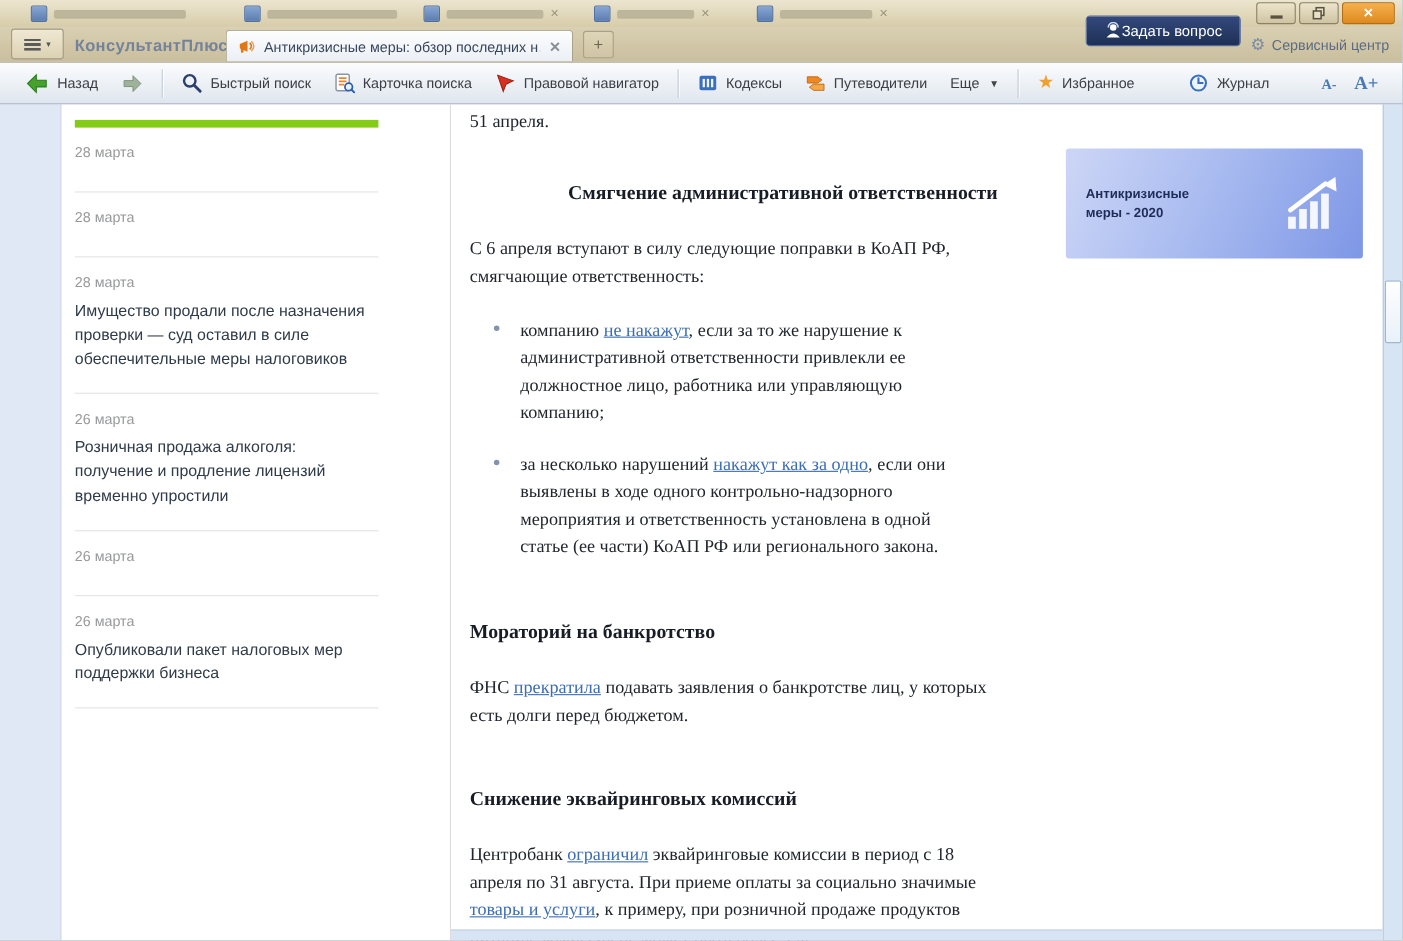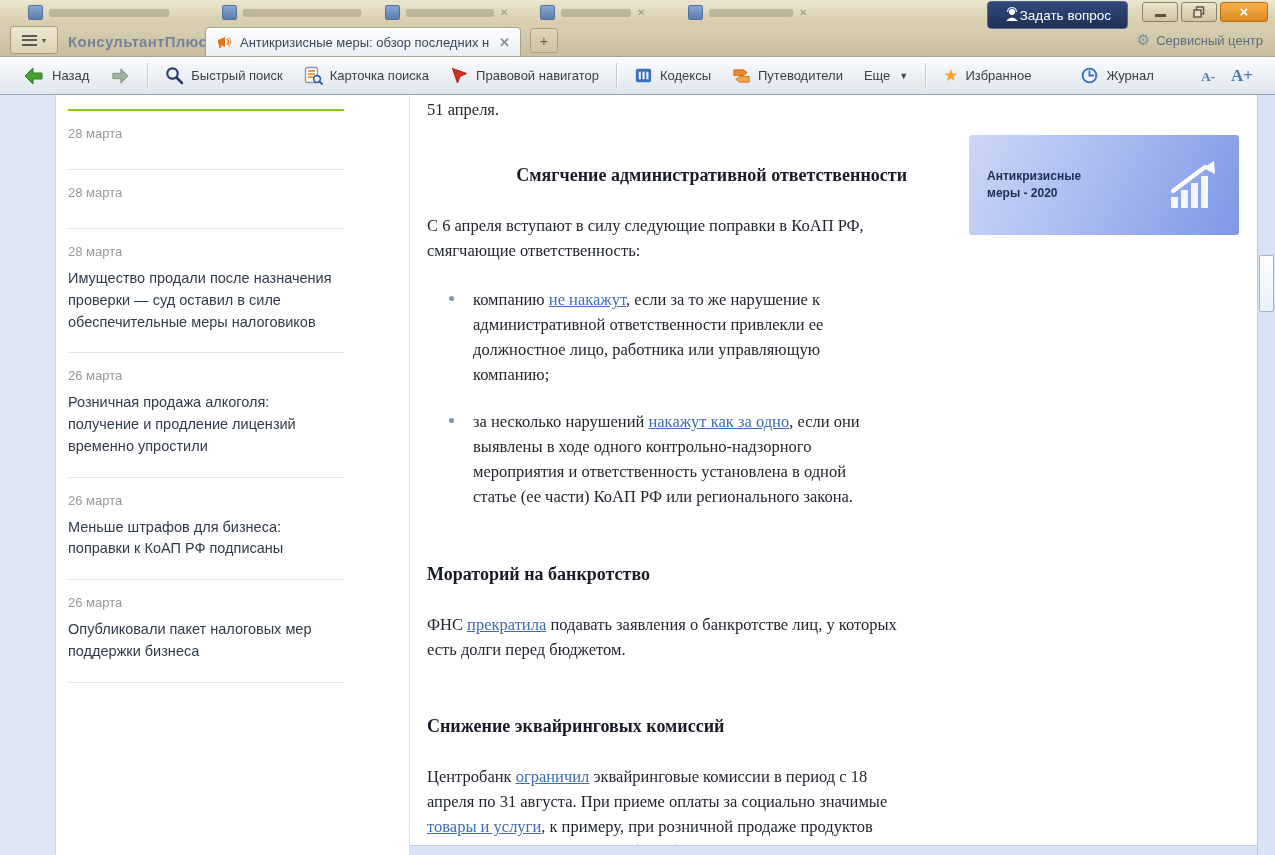--- a/index.html
+++ b/index.html
@@ -11,21 +11,21 @@
             background:linear-gradient(#ece5cf,#d6cca9);border-bottom:1px solid #c7bc99;}
   .bgwin{position:absolute;top:5px;display:flex;align-items:center;gap:6px;opacity:.8;}
   .bgwin:nth-child(1){left:28px}.bgwin:nth-child(2){left:222px}.bgwin:nth-child(3){left:385px}
   .bgwin:nth-child(4){left:540px}.bgwin:nth-child(5){left:688px}
   .bgico{width:13px;height:13px;border-radius:2px;background:linear-gradient(#6f9ad8,#3c68ae);border:1px solid #2e569a;}
   .ph{height:8px;border-radius:2px;background:#b6ae94;}
   .bgwin:nth-child(1) .ph{width:120px}.bgwin:nth-child(2) .ph{width:118px}
   .bgwin:nth-child(3) .ph{width:88px}.bgwin:nth-child(4) .ph{width:70px}.bgwin:nth-child(5) .ph{width:84px}
   .bgx{font-size:10px;color:#8a8472;line-height:1;}
 
-  .ask{position:absolute;top:1px;right:147px;height:26px;display:flex;align-items:center;gap:0;
+  .ask{position:absolute;top:14px;right:147px;height:26px;display:flex;align-items:center;gap:0;
        padding:0 16px;background:linear-gradient(#33497c,#1e3055);border:1px solid #54689c;
        border-radius:4px;color:#fff;font-size:13.5px;z-index:4;cursor:pointer;}
   .winctl{position:absolute;top:2px;right:7px;display:flex;gap:3px;z-index:4;}
   .winbtn{width:34px;height:18px;border:1px solid #8a8166;border-radius:3px;
           background:linear-gradient(#ece4cc,#cfc4a2);display:flex;align-items:center;justify-content:center;cursor:pointer;}
   .winbtn.close{width:46px;background:linear-gradient(#f6b04e,#dd8a1f);border-color:#b06d14;}
   .minbar{width:11px;border-bottom:3px solid #5a5340;margin-top:6px;}
   .xglyph{color:#fff;font-weight:bold;font-size:15px;line-height:1;margin-top:-1px;}
 
   
@@ -58,21 +58,21 @@
   .caret{font-size:9px;color:#444;margin-left:2px;}
   .star{font-size:17px;color:#f2a22c;line-height:1;font-family:"DejaVu Sans",sans-serif;}
   .fontctl{margin-left:auto;display:flex;align-items:baseline;gap:16px;color:#4a7ab5;
            font-family:"Liberation Serif",serif;font-weight:bold;padding-right:8px;}
   .fsm{font-size:13px;cursor:pointer;}.flg{font-size:17px;cursor:pointer;}
 
   
   .main{position:absolute;top:95px;left:0;right:0;bottom:0;display:flex;}
   .leftstrip{width:55px;background:#dfe8f4;border-right:1px solid #c6d4e6;}
   .sidebar{width:354px;background:#fff;border-right:1px solid #ddd;overflow:hidden;box-sizing:border-box;}
-  .news{margin:14px 0 0 12px;border-top:2px solid #84cc16;width:276px;}
+  .news{margin:14px 0 0 12px;border-top:7px solid #84cc16;width:276px;}
   .news-item{padding:15px 0 19px;border-bottom:1px solid #e4e4e4;cursor:pointer;}
   .news-date{font-size:13px;color:#98999b;margin-bottom:9px;}
   .news-title{font-size:14.5px;line-height:1.5;color:#303b4a;}
 
   .content{flex:1;position:relative;background:#fff;overflow:hidden;}
   .article{position:absolute;top:0;left:0;width:480px;padding:3px 0 0 17px;
            font-family:"Liberation Serif",serif;color:#21262e;}
   .frag{font-size:16.5px;margin:0;line-height:1.5;}
   .article h2{font-size:18px;font-weight:bold;color:#171c26;margin:54px 0 27px;}
   .article h2:first-of-type{margin-top:42px;text-align:right;}
@@ -261,21 +261,20 @@
           <div class="news-item">
             <div class="news-date">28 марта</div>
             <div class="news-title">Имущество продали после назначения проверки — суд оставил в силе обеспечительные меры налоговиков</div>
           </div>
           <div class="news-item">
             <div class="news-date">26 марта</div>
             <div class="news-title">Розничная продажа алкоголя: получение и продление лицензий временно упростили</div>
           </div>
           <div class="news-item">
             <div class="news-date">26 марта</div>
-            <div class="news-title">Меньше штрафов для бизнеса: поправки к КоАП РФ подписаны</div>
           </div>
           <div class="news-item">
             <div class="news-date">26 марта</div>
             <div class="news-title">Опубликовали пакет налоговых мер поддержки бизнеса</div>
           </div>
         </div>
     </div>
 
     <div class="content">
       <div class="article" id="article">

